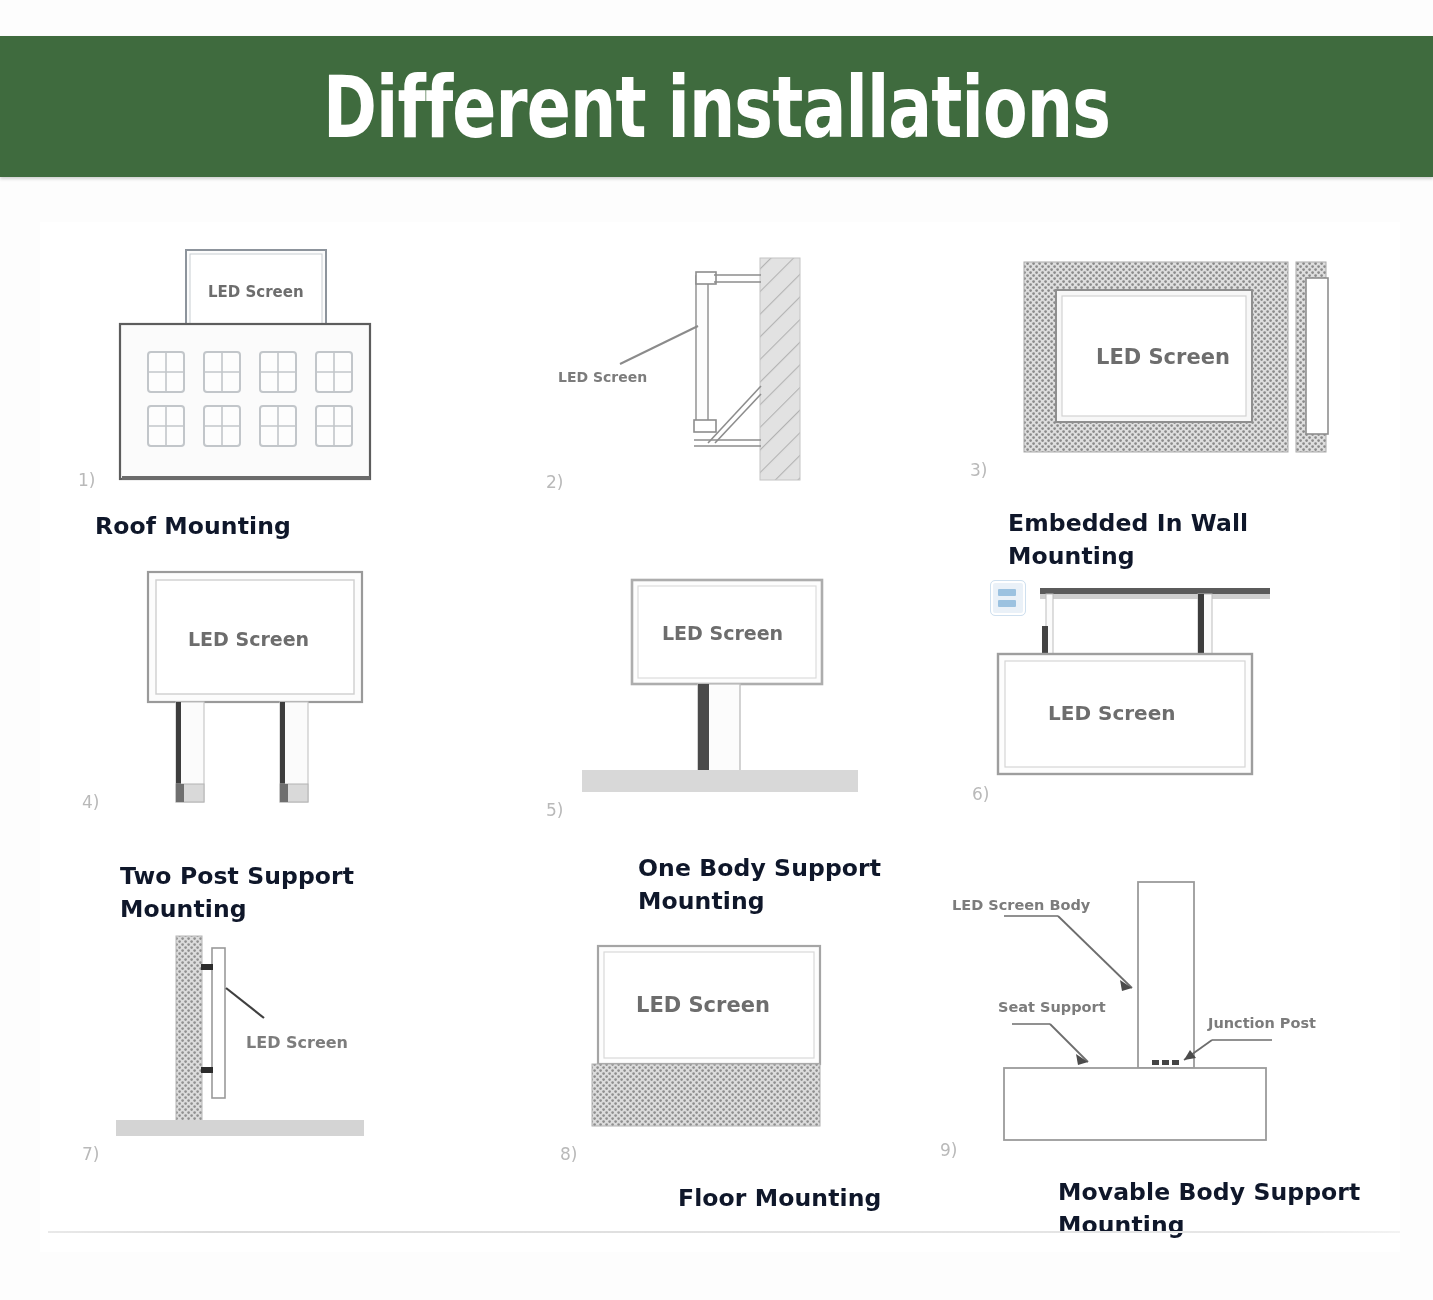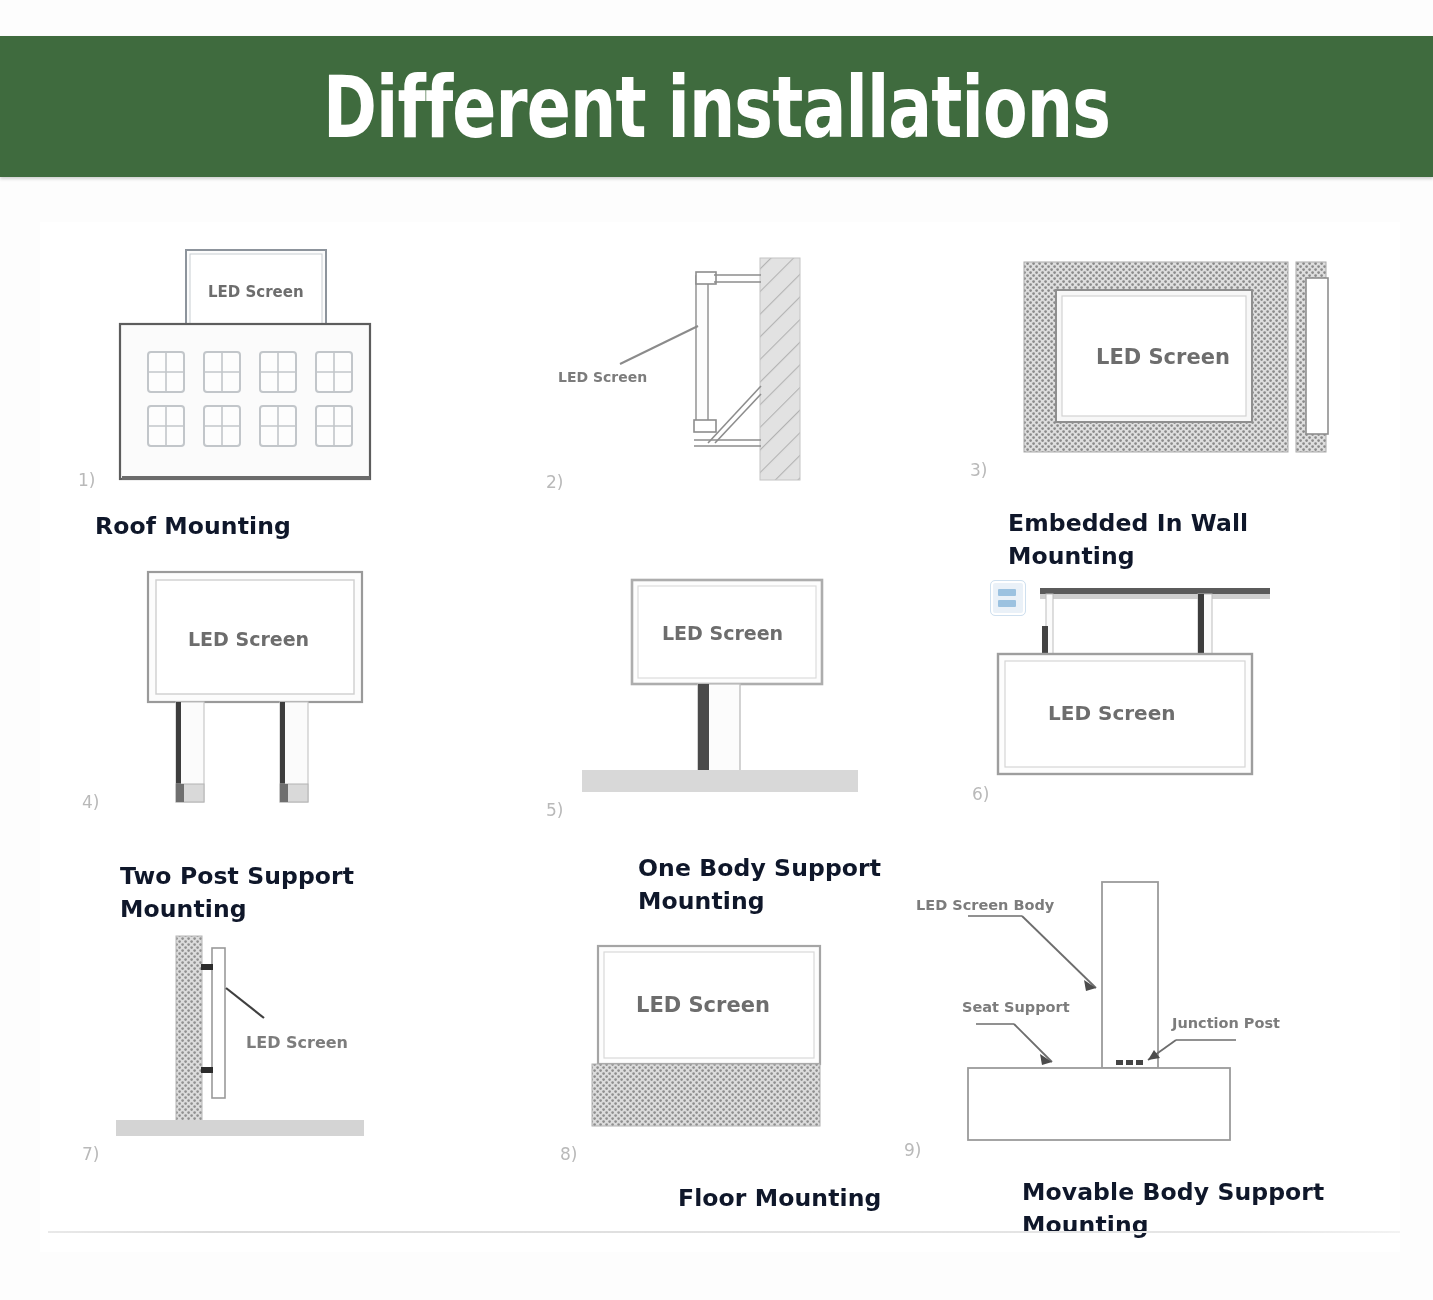--- a/index.html
+++ b/index.html
@@ -287,21 +287,21 @@
         <rect x="8" y="6" width="222" height="118" fill="#fdfdfd" stroke="#a5a5a5" stroke-width="2.2"></rect>
         <rect x="14" y="12" width="210" height="106" fill="#ffffff" stroke="#d9d9d9" stroke-width="1.2"></rect>
         <text class="screen-label" x="46" y="72" font-size="21">LED Screen</text>
 
         <rect x="2" y="124" width="228" height="62" fill="url(#dots8)" stroke="#b0b0b0" stroke-width="1"></rect>
       </svg>
       <div class="num" style="left:62px;top:232px;">8)</div>
       <div class="caption" style="left:180px;top:270px;">Floor Mounting</div>
     </div>
 
-    <div class="cell" style="left:864px;top:650px;width:452px;height:380px;text-decoration:underline;">
+    <div class="cell" style="left:900px;top:650px;width:452px;height:380px;text-decoration:underline;">
       <svg class="dwg" width="420" height="300" style="left:6px;top:0px;">
 
         <rect x="192" y="10" width="56" height="186" fill="#ffffff" stroke="#9b9b9b" stroke-width="1.8"></rect>
 
         <rect x="58" y="196" width="262" height="72" fill="#ffffff" stroke="#9b9b9b" stroke-width="1.8"></rect>
 
         <g fill="#444444">
           <rect x="206" y="188" width="7" height="5"></rect>
           <rect x="216" y="188" width="7" height="5"></rect>
           <rect x="226" y="188" width="7" height="5"></rect>

